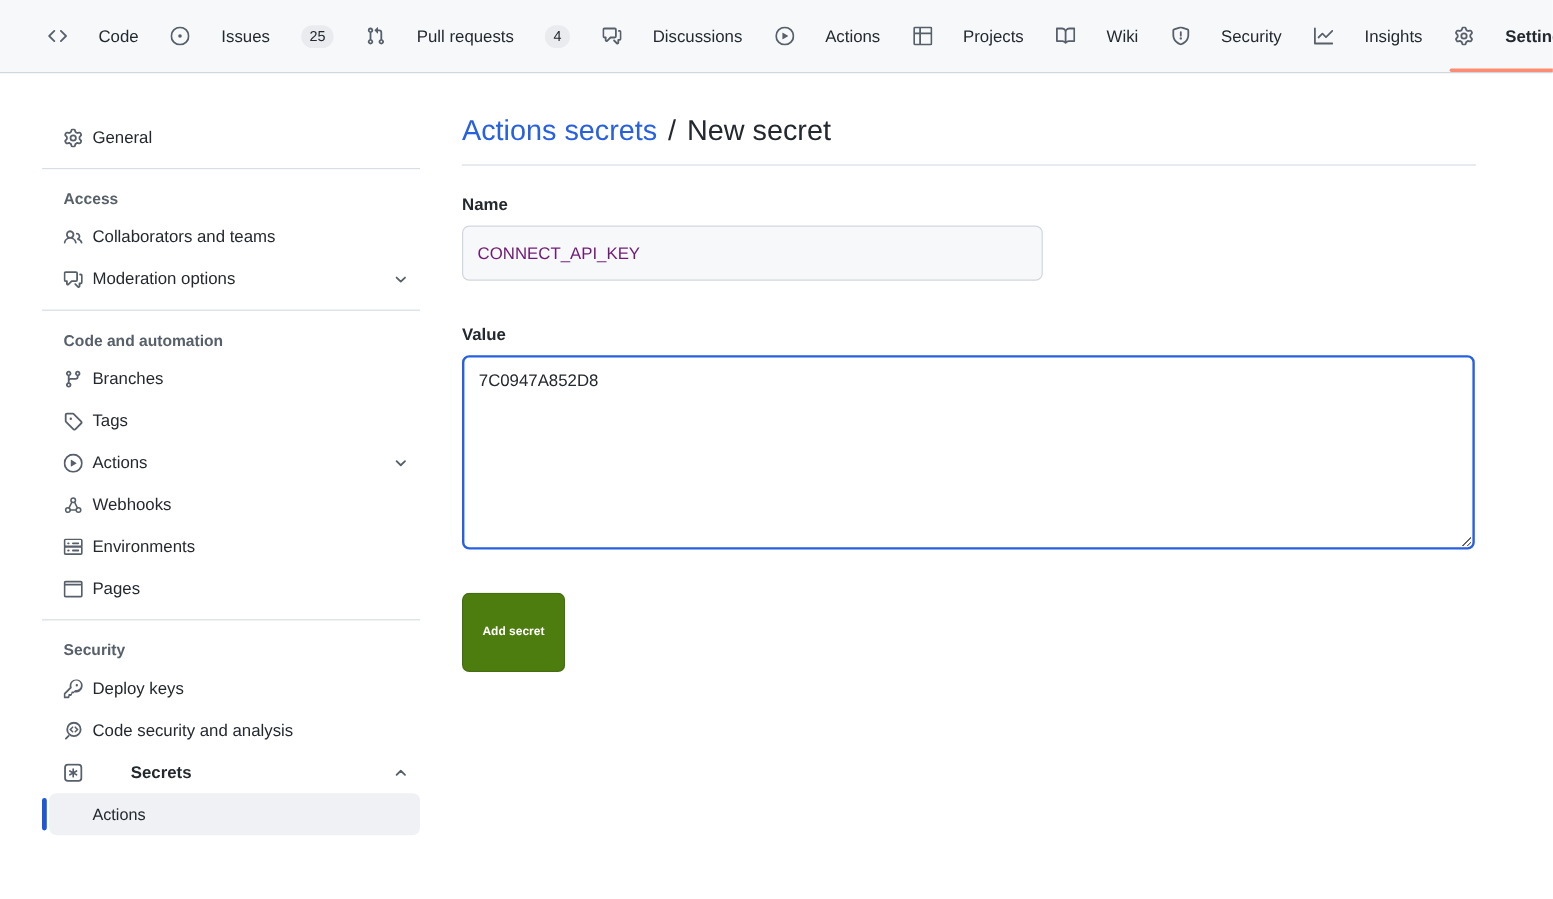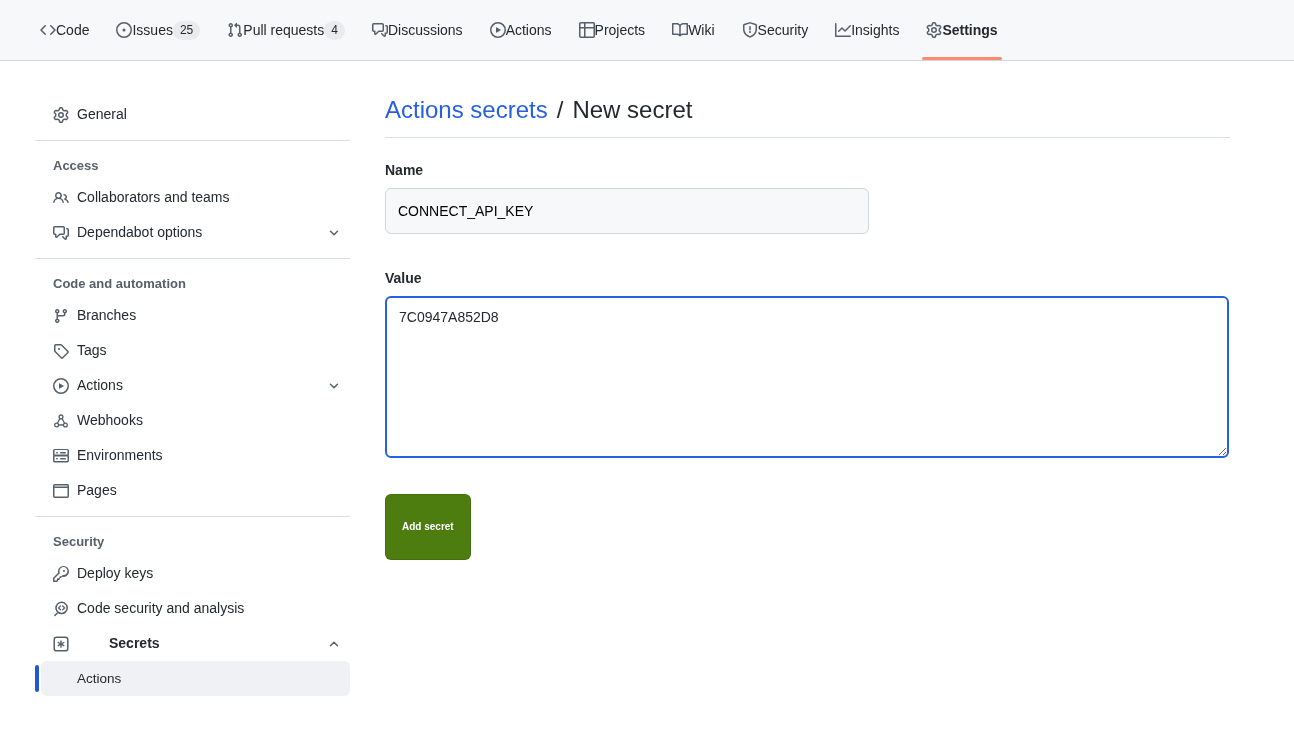--- a/index.html
+++ b/index.html
@@ -2,21 +2,21 @@
 <html><head>
 <meta charset="utf-8">
 <style>
   * { margin:0; padding:0; box-sizing:border-box; }
   html,body { width:1294px; height:749px; overflow:hidden; background:#fff;
     font-family:"Liberation Sans", sans-serif; color:#24292f; font-size:14px; }
 
   
   .topnav { height:61px; background:#f6f8fa; border-bottom:1px solid #d0d7de;
     display:flex; align-items:stretch; padding-left:32px; }
-  .tab { position:relative; display:flex; align-items:center; gap:0;
+  .tab { position:relative; display:flex; align-items:center; gap:26px;
     padding:0 8px; margin-right:11px; font-size:14px; color:#24292f; cursor:pointer; white-space:nowrap; }
   .tab svg { color:#57606a; flex:none; }
   .tab .counter { background:#e9ebef; border-radius:2em; padding:1px 7px;
     font-size:12px; line-height:17px; color:#24292f; }
   .tab.selected { font-weight:700; }
   .tab.selected::after { content:""; position:absolute; left:4px; right:4px;
     bottom:0; height:3px; border-radius:6px; background:#fd8c73; }
 
   
   .layout { display:flex; align-items:flex-start; }
@@ -42,21 +42,21 @@
   .main { flex:1; max-width:845px; margin-left:35px; padding-top:34px; }
   .crumb { display:flex; gap:9px; font-size:24px; font-weight:400;
     line-height:30px; color:#24292f; }
   .crumb a { color:#2760e0; text-decoration:none; cursor:pointer; }
   .main hr { border:none; border-top:1px solid #d8dee4; margin-top:12px; }
   .form-label { display:block; font-weight:700; font-size:14px; line-height:20px; }
   .form-label.first { margin-top:22px; }
   .form-label.second { margin-top:34px; }
   .name-input { display:block; margin-top:8px; width:484px; height:34px;
     padding:22px 12px; font-size:14px; font-family:"Liberation Sans",sans-serif;
-    color:#000000; background:#f6f8fa; border:1px solid #d0d7de; border-radius:6px; }
+    color:#701a75; background:#f6f8fa; border:1px solid #d0d7de; border-radius:6px; }
   .value-textarea { display:block; margin-top:8px; width:844px; height:162px;
     padding:9px 12px; font-size:14px; font-family:"Liberation Sans",sans-serif;
     color:#24292f; background:#fff; border:2px solid #2760e0; border-radius:6px;
     resize:both; outline:none; line-height:20px; }
   .add-secret-btn { margin-top:36px; display:inline-block; padding:22px 16px;
     font-size:10px; font-weight:700; font-family:"Liberation Sans",sans-serif;
     color:#fff; background:#4d7c0f; border:1px solid rgba(27,31,36,.15);
     border-radius:6px; line-height:20px; cursor:pointer; }
 </style>
 </head>
@@ -221,21 +221,21 @@
     <div class="side-item">
       <svg width="16" height="16" viewBox="0 0 16 16">
           <use href="#i-people"></use>
         </svg>
       <span>Collaborators and teams</span>
     </div>
     <div class="side-item">
       <svg width="16" height="16" viewBox="0 0 16 16">
           <use href="#i-discussion"></use>
         </svg>
-      <span>Dependabot options</span>
+      <span>Moderation options</span>
       <svg class="chev" width="16" height="16" viewBox="0 0 16 16">
           <use href="#i-chevron-down"></use>
         </svg>
     </div>
 
     <div class="side-divider"></div>
     <div class="side-title">Code and automation</div>
     <div class="side-item">
       <svg width="16" height="16" viewBox="0 0 16 16">
           <use href="#i-branch"></use>

